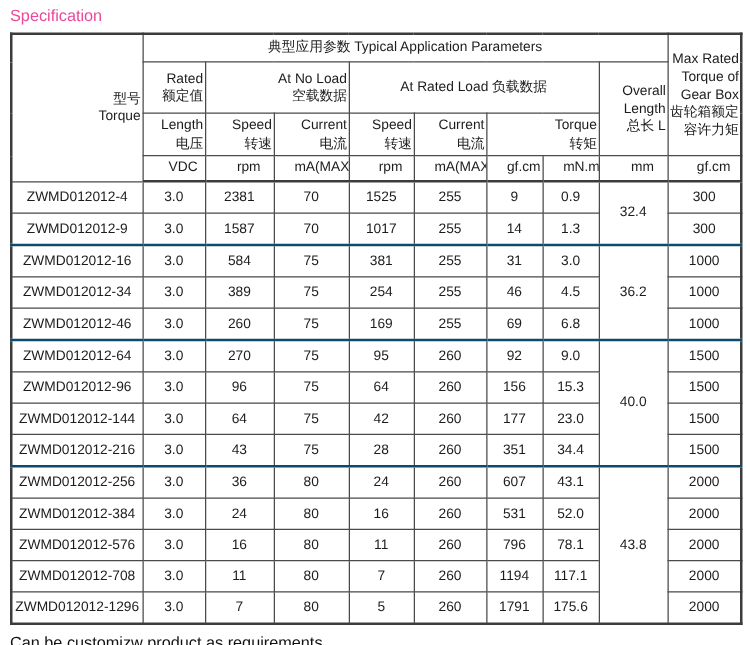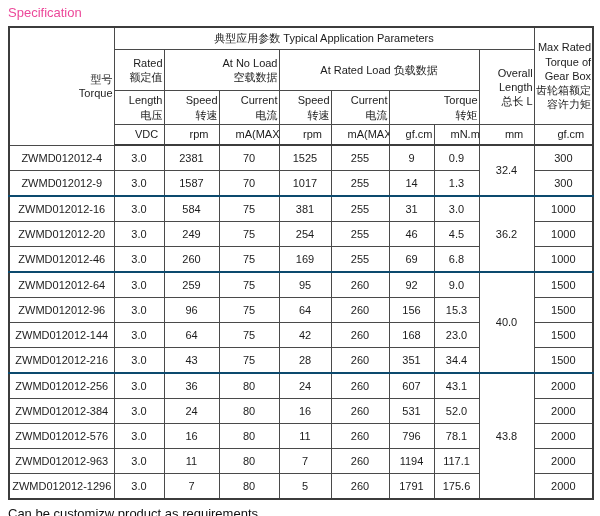--- a/index.html
+++ b/index.html
@@ -167,23 +167,23 @@
       <td>584</td>
       <td>75</td>
       <td>381</td>
       <td>255</td>
       <td>31</td>
       <td>3.0</td>
       <td rowspan="3">36.2</td>
       <td>1000</td>
     </tr>
     <tr>
-      <td>ZWMD012012-20</td>
-      <td>3.0</td>
-      <td>249</td>
+      <td>ZWMD012012-34</td>
+      <td>3.0</td>
+      <td>389</td>
       <td>75</td>
       <td>254</td>
       <td>255</td>
       <td>46</td>
       <td>4.5</td>
       <td>1000</td>
     </tr>
     <tr>
       <td>ZWMD012012-46</td>
       <td>3.0</td>
@@ -191,21 +191,21 @@
       <td>75</td>
       <td>169</td>
       <td>255</td>
       <td>69</td>
       <td>6.8</td>
       <td>1000</td>
     </tr>
     <tr class="section-start">
       <td>ZWMD012012-64</td>
       <td>3.0</td>
-      <td>259</td>
+      <td>270</td>
       <td>75</td>
       <td>95</td>
       <td>260</td>
       <td>92</td>
       <td>9.0</td>
       <td rowspan="4">40.0</td>
       <td>1500</td>
     </tr>
     <tr>
       <td>ZWMD012012-96</td>
@@ -218,21 +218,21 @@
       <td>15.3</td>
       <td>1500</td>
     </tr>
     <tr>
       <td>ZWMD012012-144</td>
       <td>3.0</td>
       <td>64</td>
       <td>75</td>
       <td>42</td>
       <td>260</td>
-      <td>168</td>
+      <td>177</td>
       <td>23.0</td>
       <td>1500</td>
     </tr>
     <tr>
       <td>ZWMD012012-216</td>
       <td>3.0</td>
       <td>43</td>
       <td>75</td>
       <td>28</td>
       <td>260</td>
@@ -268,21 +268,21 @@
       <td>3.0</td>
       <td>16</td>
       <td>80</td>
       <td>11</td>
       <td>260</td>
       <td>796</td>
       <td>78.1</td>
       <td>2000</td>
     </tr>
     <tr>
-      <td>ZWMD012012-963</td>
+      <td>ZWMD012012-708</td>
       <td>3.0</td>
       <td>11</td>
       <td>80</td>
       <td>7</td>
       <td>260</td>
       <td>1194</td>
       <td>117.1</td>
       <td>2000</td>
     </tr>
     <tr>

